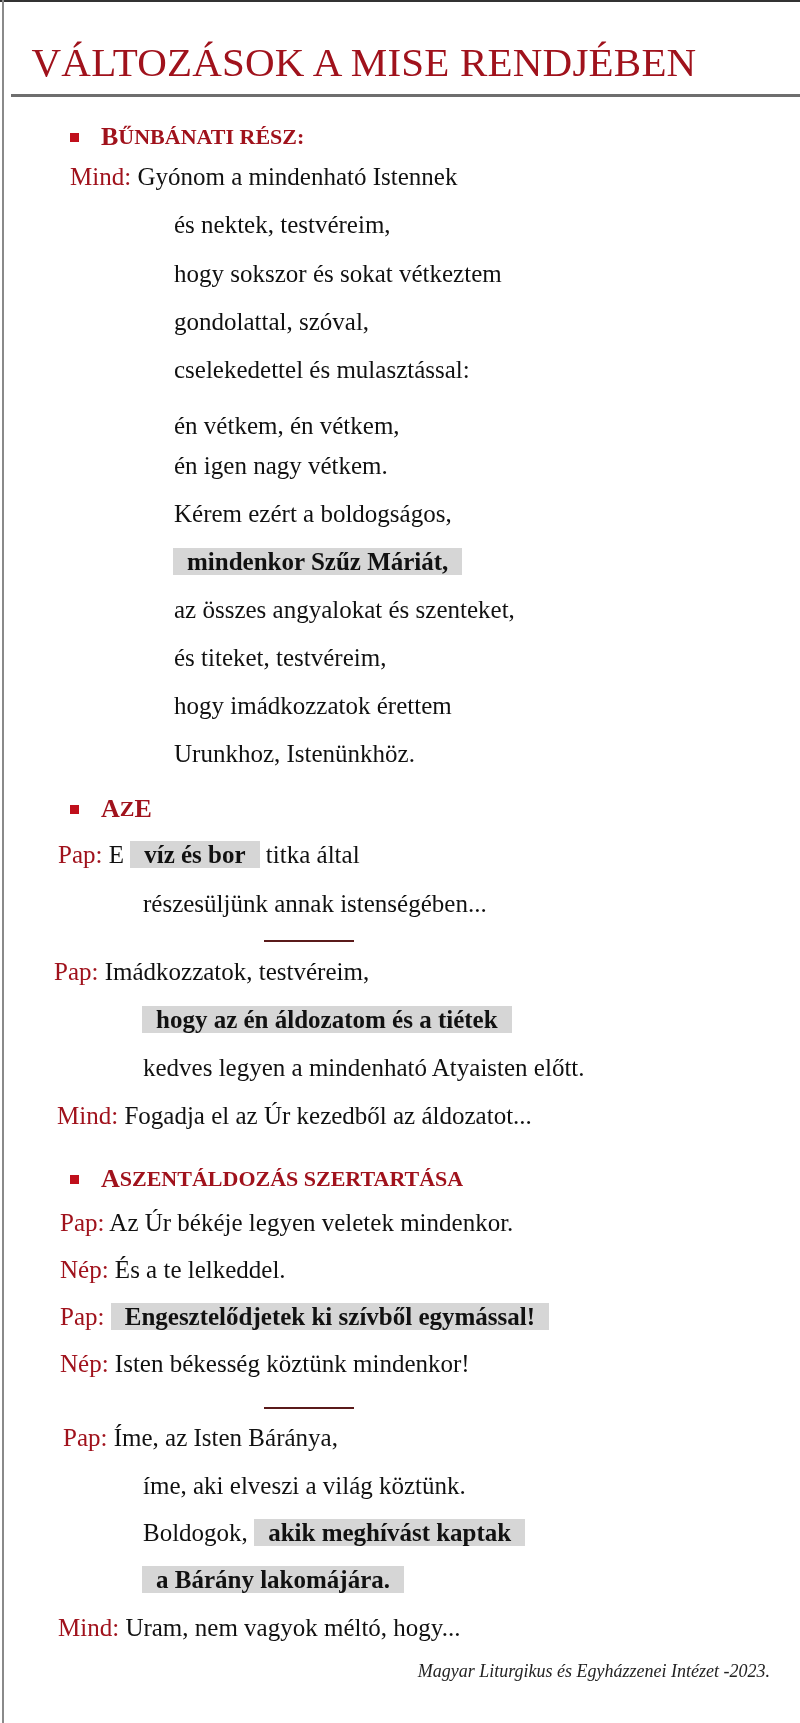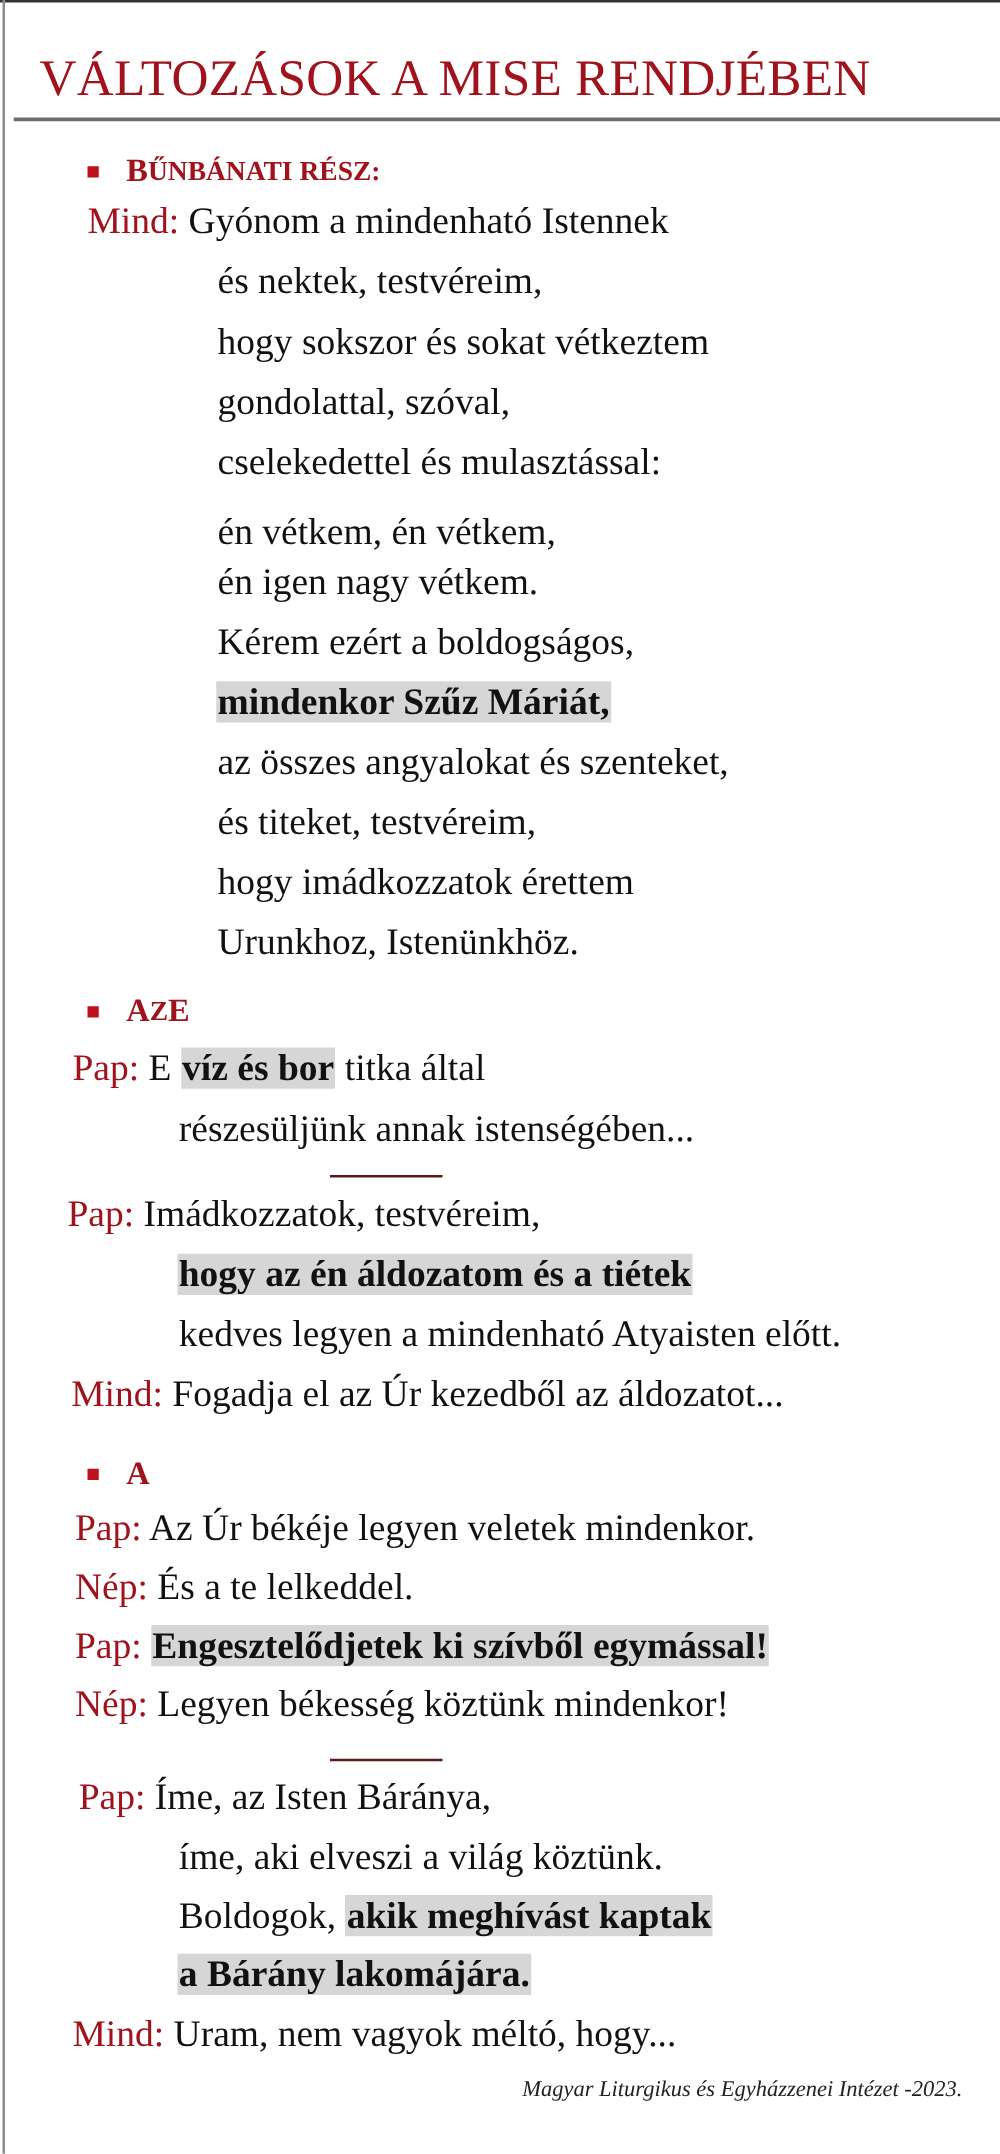--- a/index.html
+++ b/index.html
@@ -15,24 +15,24 @@
       font-size: 41px; color: #a0121c; letter-spacing: 0.2px; line-height: 1;
     }
     .title-rule { position: absolute; left: 11px; top: 94px; width: 789px; height: 3px; background: #6e6e6e; }
     .section-head {
       position: absolute; color: #a0121c; font-weight: bold; font-size: 22px;
       display: flex; align-items: center; line-height: 1;
     }
     .section-head .bullet { width: 9px; height: 9px; background: #c0101c; margin-right: 22px; display: inline-block; }
     .section-head .big { font-size: 26px; }
     .line {
-      position: absolute; font-size: 30px; line-height: 40px; white-space: nowrap;
+      position: absolute; font-size: 25px; line-height: 40px; white-space: nowrap;
     }
     .speaker { color: #a0121c; }
-    .hl { background: #d6d6d6; font-weight: bold; padding: 0 1px; }
+    .hl { background: #d6d6d6; font-weight: bold; padding: 0 14px; }
     .sep { position: absolute; height: 2px; background: #5a1a1a; }
     .footer {
       position: absolute; right: 30px; top: 1661px; font-style: italic; font-size: 18px; color: #222;
     }
   </style>
 </head>
 <body>
 
 <div class="frame-top"></div>
 <div class="frame-left"></div>
@@ -89,37 +89,38 @@
 </div>
 <div class="line" style="left:143px; top:1048px;">kedves legyen a mindenható Atyaisten előtt.</div>
 <div class="line" style="left:57px; top:1096px;">
   <span class="speaker">Mind:</span>
   <span>Fogadja el az Úr kezedből az áldozatot...</span>
 </div>
 
 <div class="section-head" style="left:70px; top:1166px;">
   <span class="bullet"></span>
   <span class="big">A</span>
+    <span> SZENTÁLDOZÁS SZERTARTÁSA</span>
 </div>
 
 <div class="line" style="left:60px; top:1203px;">
   <span class="speaker">Pap:</span>
   <span>Az Úr békéje legyen veletek mindenkor.</span>
 </div>
 <div class="line" style="left:60px; top:1250px;">
   <span class="speaker">Nép:</span>
   <span>És a te lelkeddel.</span>
 </div>
 <div class="line" style="left:60px; top:1297px;">
   <span class="speaker">Pap:</span>
   <span class="hl">Engesztelődjetek ki szívből egymással!</span>
 </div>
 <div class="line" style="left:60px; top:1344px;">
   <span class="speaker">Nép:</span>
-  <span>Legyen békesség köztünk mindenkor!</span>
+  <span>Isten békesség köztünk mindenkor!</span>
 </div>
 
 <div class="sep" style="left:264px; top:1407px; width:90px;"></div>
 
 <div class="line" style="left:63px; top:1418px;">
   <span class="speaker">Pap:</span>
   <span>Íme, az Isten Báránya,</span>
 </div>
 <div class="line" style="left:143px; top:1466px;">íme, aki elveszi a világ köztünk.</div>
 <div class="line" style="left:143px; top:1513px;">

